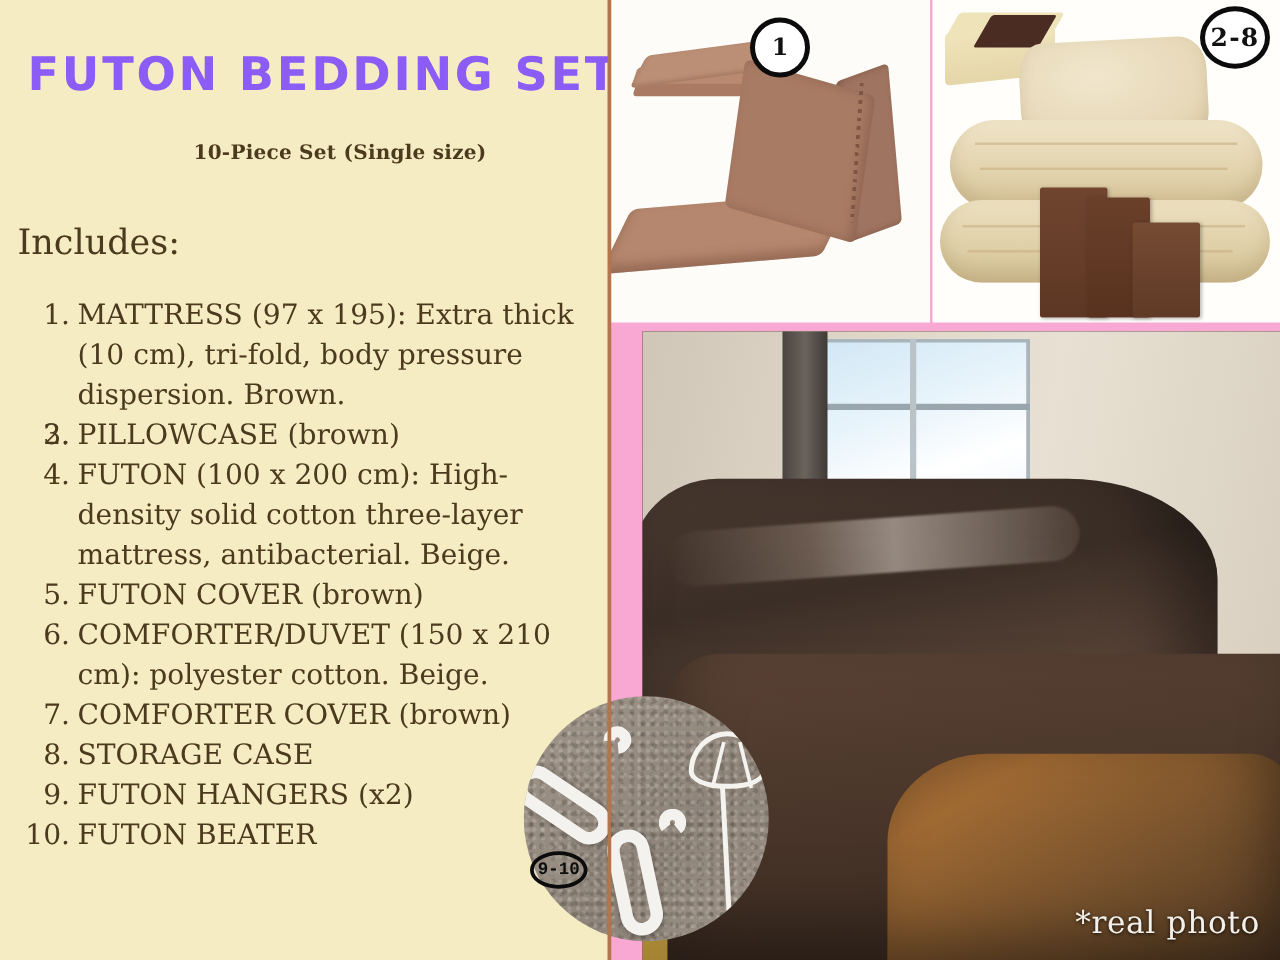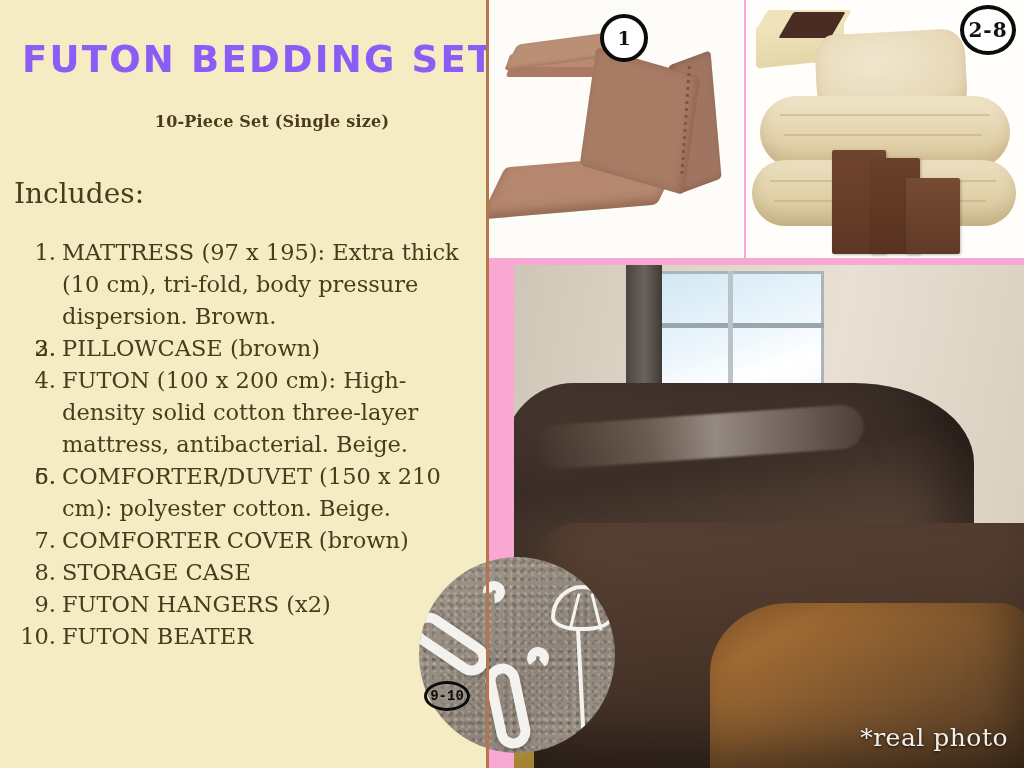--- a/index.html
+++ b/index.html
@@ -435,20 +435,21 @@
       <li>
         <span class="num">3.</span>
         <span class="txt">PILLOWCASE (brown)</span>
       </li>
       <li>
         <span class="num">4.</span>
         <span class="txt">FUTON (100 x 200 cm): High-density solid cotton three-layer mattress, antibacterial. Beige.</span>
       </li>
       <li>
         <span class="num">5.</span>
+        <span class="txt">FUTON COVER (brown)</span>
       </li>
       <li>
         <span class="num">6.</span>
         <span class="txt">COMFORTER/DUVET (150 x 210 cm): polyester cotton. Beige.</span>
       </li>
       <li>
         <span class="num">7.</span>
         <span class="txt">COMFORTER COVER (brown)</span>
       </li>
       <li>

